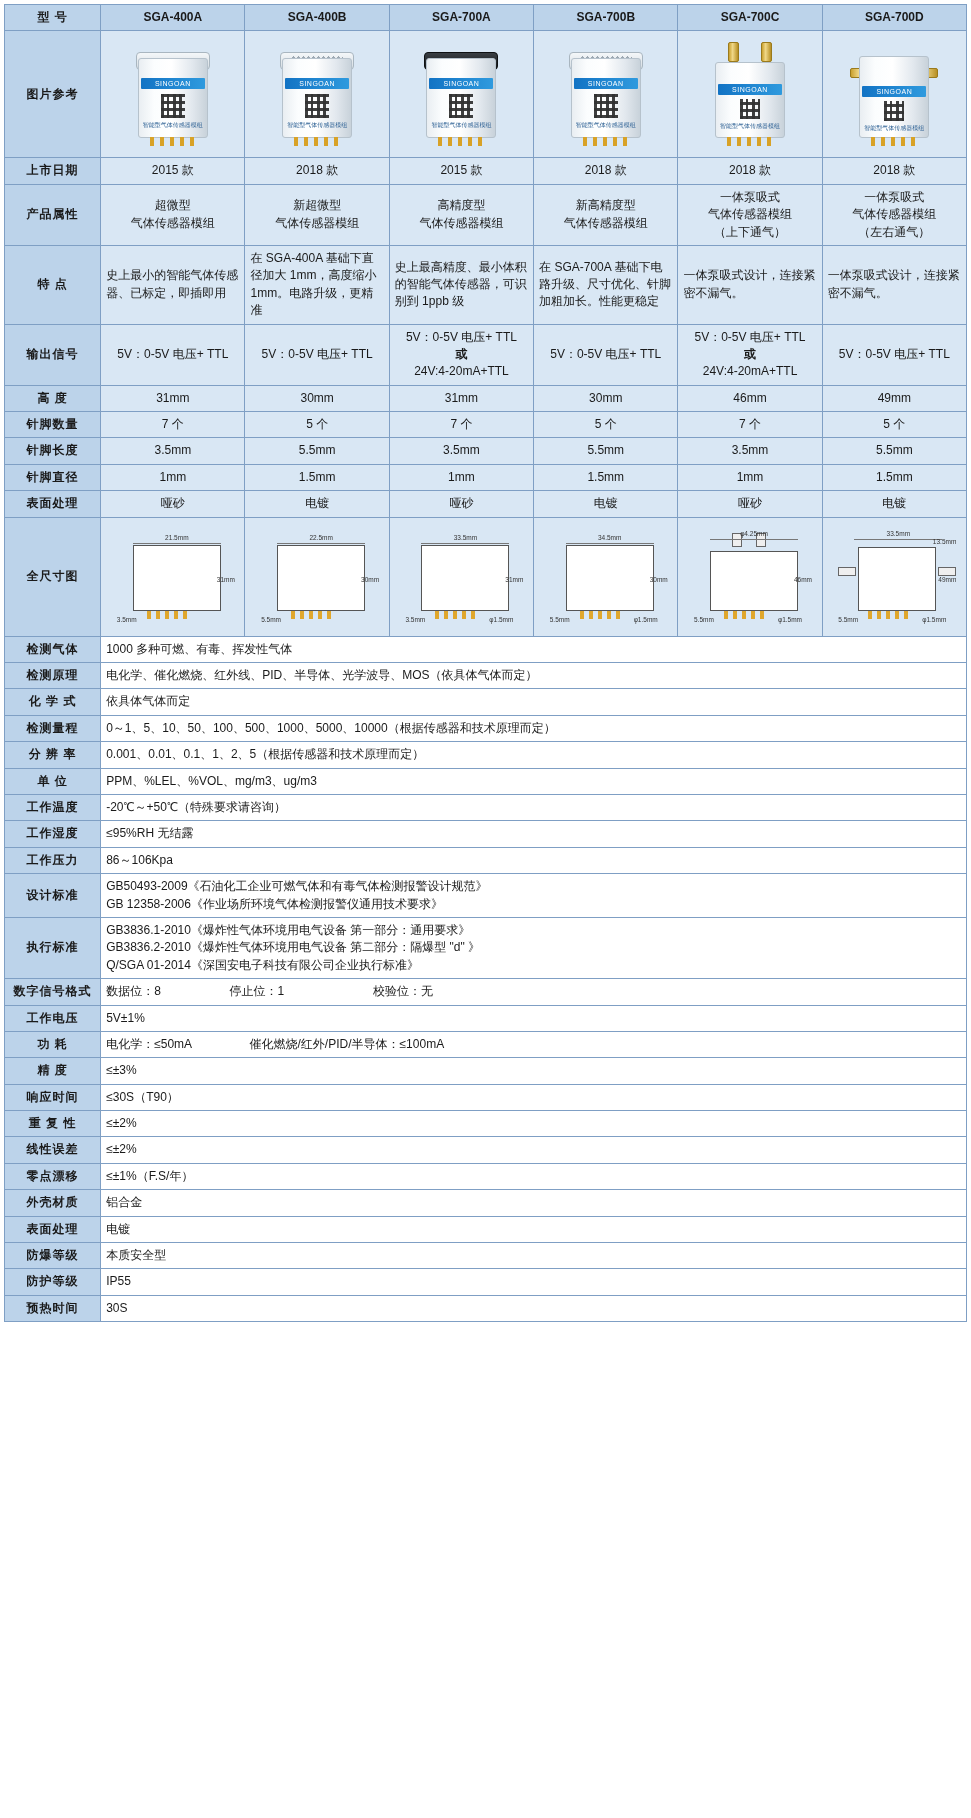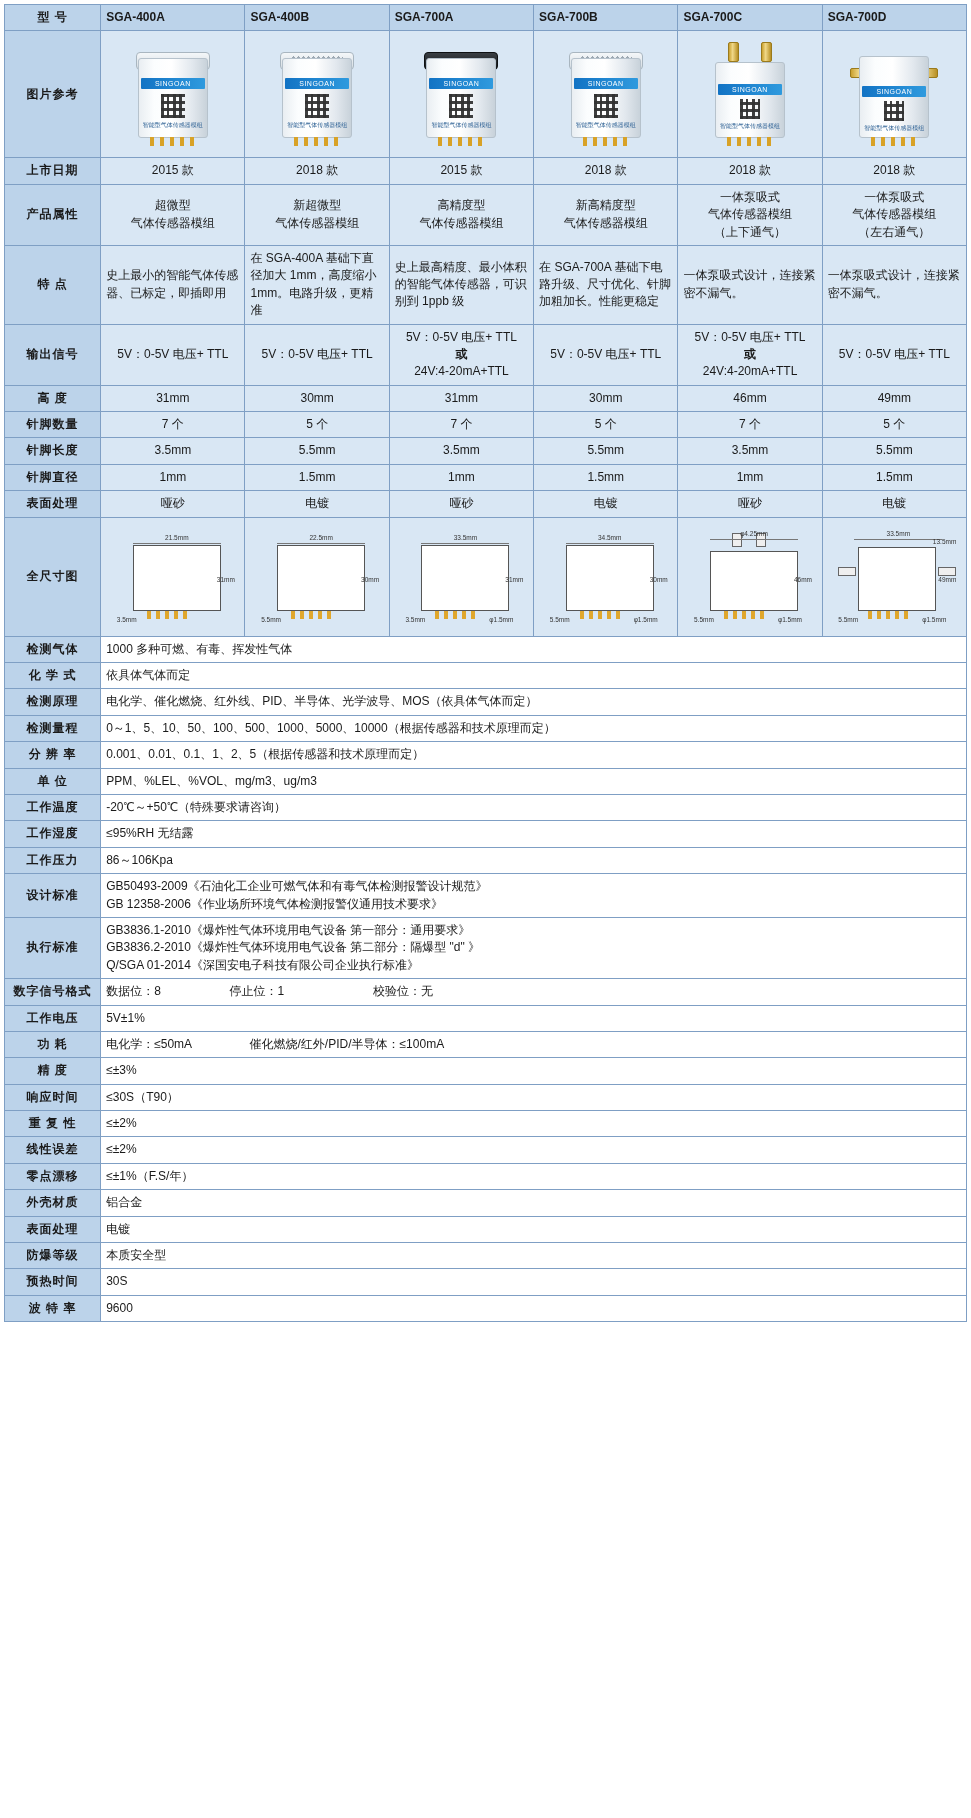--- a/index.html
+++ b/index.html
@@ -33,20 +33,21 @@
     background: #bcd3ea;
     text-align: center;
     font-weight: bold;
     font-size: 12.5px;
     width: 96px;
     letter-spacing: 1px;
     color: #11243a;
   }
   .model-head {
     background: #bcd3ea;
+    text-align: center;
     font-weight: bold;
     font-size: 12.5px;
     color: #11243a;
   }
   .data-cell {
     background: #d9e7f4;
     text-align: center;
     font-size: 11.5px;
   }
   .data-cell.left {
@@ -541,27 +542,27 @@
       </div>
     </td>
   </tr>
 
   <tr>
     <td class="label-cell">检测气体</td>
     <td class="wide-cell" colspan="6">1000 多种可燃、有毒、挥发性气体</td>
   </tr>
 
   <tr>
+    <td class="label-cell">检测原理</td>
+    <td class="wide-cell" colspan="6">电化学、催化燃烧、红外线、PID、半导体、光学波导、MOS（依具体气体而定）</td>
+  </tr>
+
+  <tr>
     <td class="label-cell">化 学 式</td>
     <td class="wide-cell" colspan="6">依具体气体而定</td>
-  </tr>
-
-  <tr>
-    <td class="label-cell">检测原理</td>
-    <td class="wide-cell" colspan="6">电化学、催化燃烧、红外线、PID、半导体、光学波导、MOS（依具体气体而定）</td>
   </tr>
 
   <tr>
     <td class="label-cell">检测量程</td>
     <td class="wide-cell" colspan="6">0～1、5、10、50、100、500、1000、5000、10000（根据传感器和技术原理而定）</td>
   </tr>
 
   <tr>
     <td class="label-cell">分 辨 率</td>
     <td class="wide-cell" colspan="6">0.001、0.01、0.1、1、2、5（根据传感器和技术原理而定）</td>
@@ -659,26 +660,26 @@
   <tr>
     <td class="label-cell">表面处理</td>
     <td class="wide-cell" colspan="6">电镀</td>
   </tr>
 
   <tr>
     <td class="label-cell">防爆等级</td>
     <td class="wide-cell" colspan="6">本质安全型</td>
   </tr>
 
+  <tr>
+    <td class="label-cell">防护等级</td>
+    <td class="wide-cell" colspan="6">IP55</td>
+  </tr>
 
   <tr>
     <td class="label-cell">预热时间</td>
     <td class="wide-cell" colspan="6">30S</td>
   </tr>
 
-  <tr>
-    <td class="label-cell">波 特 率</td>
-    <td class="wide-cell" colspan="6">9600</td>
-  </tr>
 
   </tbody>
 </table>
 </div>
 
 </body></html>

